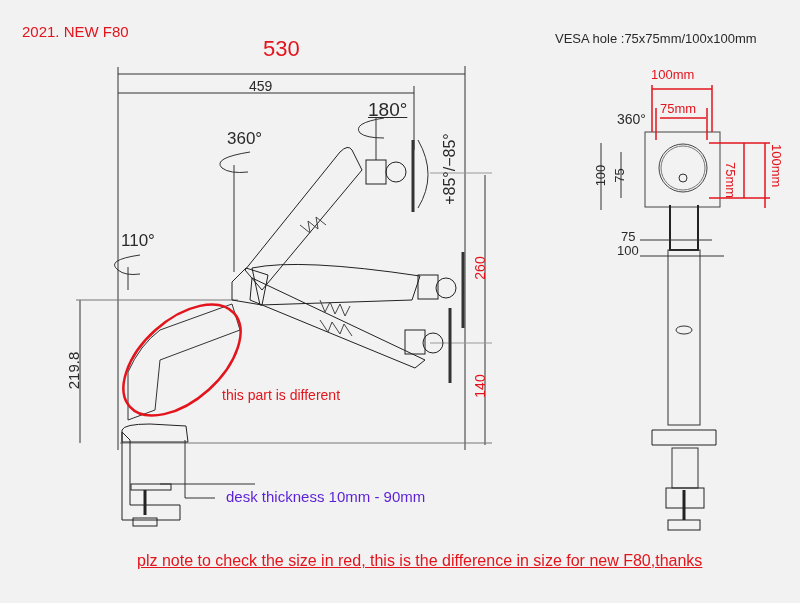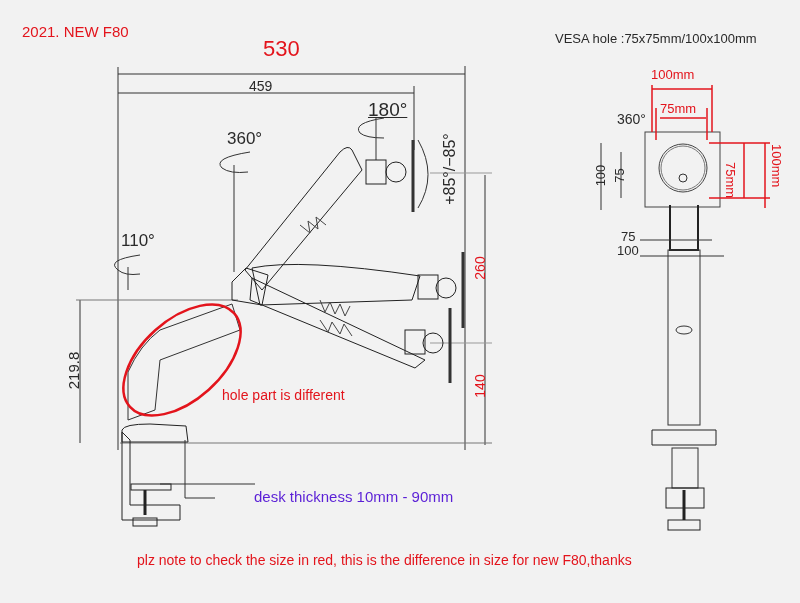--- a/index.html
+++ b/index.html
@@ -1,21 +1,21 @@
 <!DOCTYPE html>
 <html><head>
 <meta charset="utf-8">
 <style>
   html, body { margin: 0; padding: 0; }
   body { width: 800px; height: 603px; background: #f2f2f2; position: relative; overflow: hidden;
          font-family: "Liberation Sans", sans-serif; }
   .abs { position: absolute; white-space: nowrap; }
   .red { color: #e3141c; }
   .dark { color: #2a2a2a; }
-  .purple { color: #5a1fd6; margin-left: 28px; }
+  .purple { color: #5a1fd6; }
   svg.canvas { position: absolute; left: 0; top: 0; }
   .vtext { transform: rotate(-90deg); transform-origin: center center; }
 </style>
 </head>
 <body>
 
 <svg class="canvas" width="800" height="603" viewBox="0 0 800 603">
   <g stroke="#333" stroke-width="1" fill="none">
 
     <line x1="118" y1="67" x2="118" y2="450"></line>
@@ -123,26 +123,26 @@
 <div class="abs dark" style="left:368px;top:99px;font-size:19px;text-decoration:underline;">180°</div>
 <div class="abs dark" style="left:227px;top:129px;font-size:17px;">360°</div>
 <div class="abs dark" style="left:121px;top:231px;font-size:17px;">110°</div>
 
 <div class="abs dark vtext" style="left:400px;top:160px;width:100px;text-align:center;font-size:16px;">+85°/−85°</div>
 
 <div class="abs red vtext" style="left:460px;top:260px;width:40px;text-align:center;font-size:14px;">260</div>
 <div class="abs red vtext" style="left:460px;top:378px;width:40px;text-align:center;font-size:14px;">140</div>
 <div class="abs dark vtext" style="left:48px;top:362px;width:50px;text-align:center;font-size:15px;">219.8</div>
 
-<div class="abs red" style="left:222px;top:387px;font-size:14px;">hole part is different</div>
+<div class="abs red" style="left:222px;top:387px;font-size:14px;">this part is different</div>
 <div class="abs purple" style="left:226px;top:488px;font-size:15px;">desk thickness 10mm - 90mm</div>
 
 <div class="abs dark" style="left:617px;top:111px;font-size:14px;">360°</div>
 <div class="abs red" style="left:651px;top:67px;font-size:13px;">100mm</div>
 <div class="abs red" style="left:660px;top:101px;font-size:13px;">75mm</div>
 <div class="abs red" style="left:738px;top:162px;font-size:13px;transform:rotate(90deg);transform-origin:left top;">75mm</div>
 <div class="abs red" style="left:784px;top:144px;font-size:13px;transform:rotate(90deg);transform-origin:left top;">100mm</div>
 <div class="abs dark vtext" style="left:580px;top:168px;width:40px;text-align:center;font-size:13px;">100</div>
 <div class="abs dark vtext" style="left:599px;top:168px;width:40px;text-align:center;font-size:13px;">75</div>
 <div class="abs dark" style="left:621px;top:229px;font-size:13px;">75</div>
 <div class="abs dark" style="left:617px;top:243px;font-size:13px;">100</div>
 
-<div class="abs red" style="left:137px;top:552px;font-size:14px;">plz note to check the size in red, this is  the difference in size for new F80,thanks</div>
+<div class="abs red" style="left:137px;top:552px;font-size:16px;text-decoration:underline;">plz note to check the size in red, this is  the difference in size for new F80,thanks</div>
 
 </body></html>

